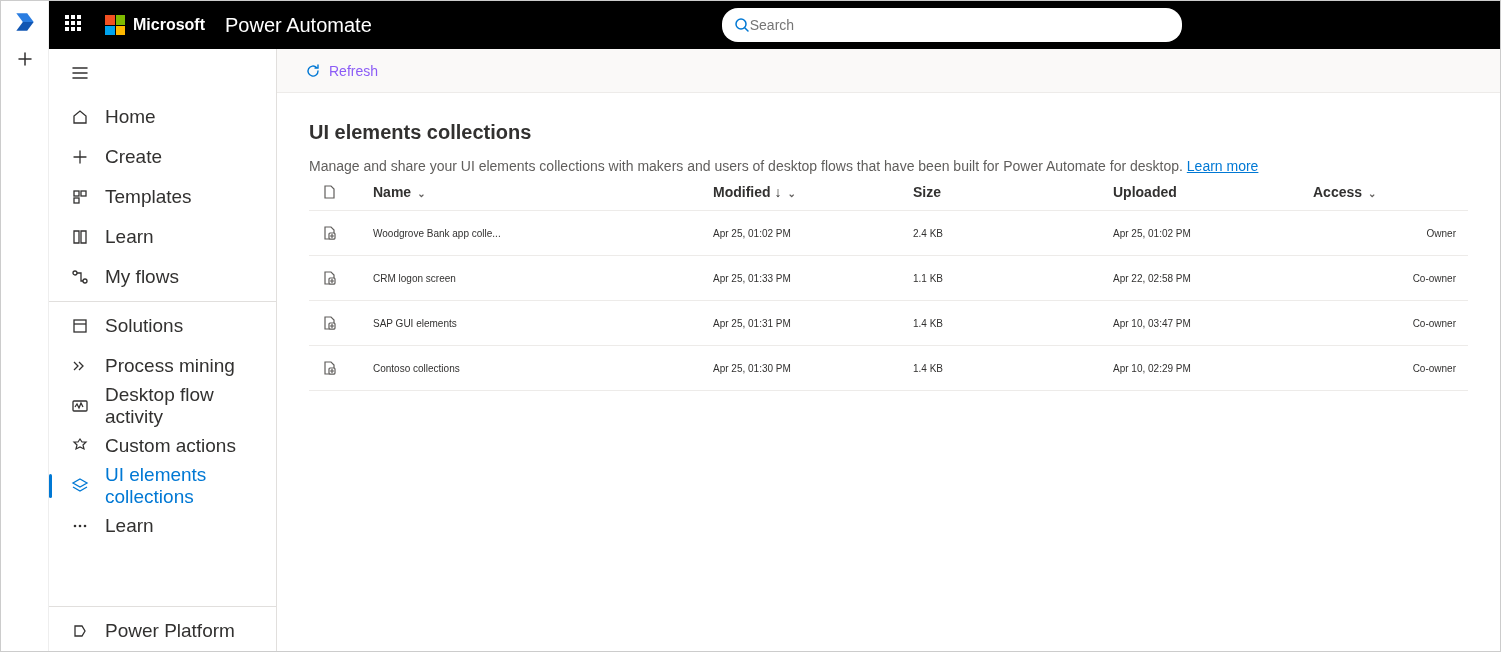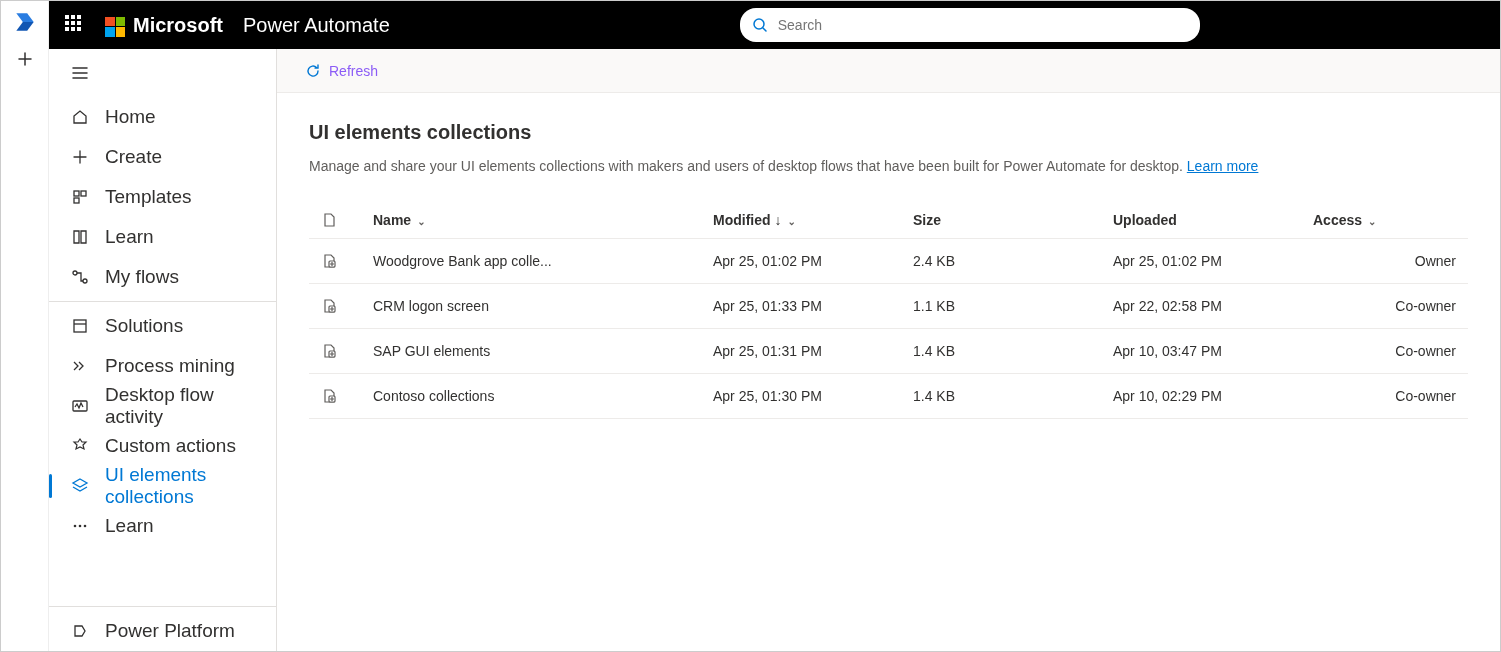--- a/index.html
+++ b/index.html
@@ -5,48 +5,48 @@
 * { box-sizing: border-box; margin: 0; padding: 0; }
 body { font-family: "Segoe UI", -apple-system, sans-serif; font-size: 14px; color: #323130; background: #fff; }
 .app { display: flex; height: 652px; width: 1501px; border: 1px solid #ccc; }
 .left-rail { width: 48px; background: #fff; border-right: 1px solid #eee; display: flex; flex-direction: column; align-items: center; padding-top: 6px; gap: 14px;}
 .left-rail .pa-icon { width: 30px; height: 30px; display:flex; align-items:center; justify-content:center; }
 .left-rail .plus { font-size: 20px; color: #323130; cursor:pointer; }
 .main { flex: 1; display: flex; flex-direction: column; }
 .topbar { height: 48px; background: #000; color: #fff; display: flex; align-items: center; padding: 0 16px; gap: 20px; }
 .waffle { width: 20px; height: 20px; display: grid; grid-template-columns: repeat(3,4px); grid-template-rows: repeat(3,4px); gap: 2px; cursor:pointer;}
 .waffle span { background: #fff; width:4px; height:4px;}
-.ms-logo { display:flex; align-items:flex-end; gap:8px; font-size:20px; font-weight:600;}
+.ms-logo { display:flex; align-items:center; gap:8px; font-size:16px; font-weight:600;}
 .ms-grid { width:20px; height:20px; display:grid; grid-template-columns:1fr 1fr; grid-template-rows:1fr 1fr; gap:1px;}
 .ms-grid span:nth-child(1){background:#f25022;} .ms-grid span:nth-child(2){background:#7fba00;}
 .ms-grid span:nth-child(3){background:#00a4ef;} .ms-grid span:nth-child(4){background:#ffb900;}
 .product { font-size:20px; font-weight:400;}
 .search-wrap { margin-left: 330px; }
-.search { width: 460px; height: 34px; background: #fff; border-radius: 16px; display: flex; align-items: center; padding: 0 12px; gap: 10px; }
+.search { width: 460px; height: 34px; background: #fff; border-radius: 16px; display: flex; align-items: center; padding: 0 12px; }
 .search input { border: none; outline: none; flex: 1; font-size: 14px; color: #323130; }
 .body { flex:1; display:flex; }
 .sidebar { width: 228px; border-right: 1px solid #e1dfdd; background:#fff; display:flex; flex-direction:column; }
 .hamburger-row { height: 48px; display:flex; align-items:center; padding:0 22px; border-bottom:1px solid transparent;}
 .nav-item { height: 40px; display:flex; align-items:center; gap:16px; padding:0 22px; font-size:19px; color:#323130; cursor:pointer; position:relative;}
 .nav-item.active { color:#0078d4; }
 .nav-item.active::before { content:""; position:absolute; left:0; top:8px; bottom:8px; width:3px; background:#0078d4; border-radius:2px;}
 .nav-icon { width:18px; height:18px; display:flex; align-items:center; justify-content:center; color:inherit;}
 .nav-sep { height:1px; background:#e1dfdd; margin:4px 0;}
 .spacer { flex:1; }
 .content { flex:1; display:flex; flex-direction:column; background:#fff; }
 .cmdbar { height:44px; background:#faf9f8; border-bottom:1px solid #edebe9; display:flex; align-items:center; padding:0 20px;}
 .cmd-btn { display:flex; align-items:center; gap:8px; font-size:14px; color:#8b5cf6; cursor:pointer; padding:6px 8px;}
 .page { padding: 28px 32px; }
 .page h1 { font-size:20px; font-weight:600; margin-bottom:14px;}
-.page .desc { font-size:14px; color:#605e5c; margin-bottom:28px;}
+.page .desc { font-size:14px; color:#605e5c; }
 .page .desc a { color:#0078d4; text-decoration:underline; cursor:pointer;}
 .table { width:100%; border-collapse:collapse; }
 .table th { text-align:left; font-size:14px; font-weight:600; color:#323130; padding:10px 12px; border-bottom:1px solid #edebe9; }
 .table th .chev { margin-left:6px; color:#605e5c; font-size:10px;}
-.table td { font-size:14px; color:#323130; padding:14px 12px; border-bottom:1px solid #edebe9;}
+.table td { font-size:10px; color:#323130; padding:14px 12px; border-bottom:1px solid #edebe9;}
 .col-icon { width:52px; text-align:center;}
 .col-name { width:340px; }
 .col-mod { width:200px;}
 .col-size { width:200px;}
 .col-up { width:200px;}
 .col-access { width:auto; text-align:right;}
 .row-icon { color:#605e5c; }
 svg { display:block; }
 </style>
 </head>

